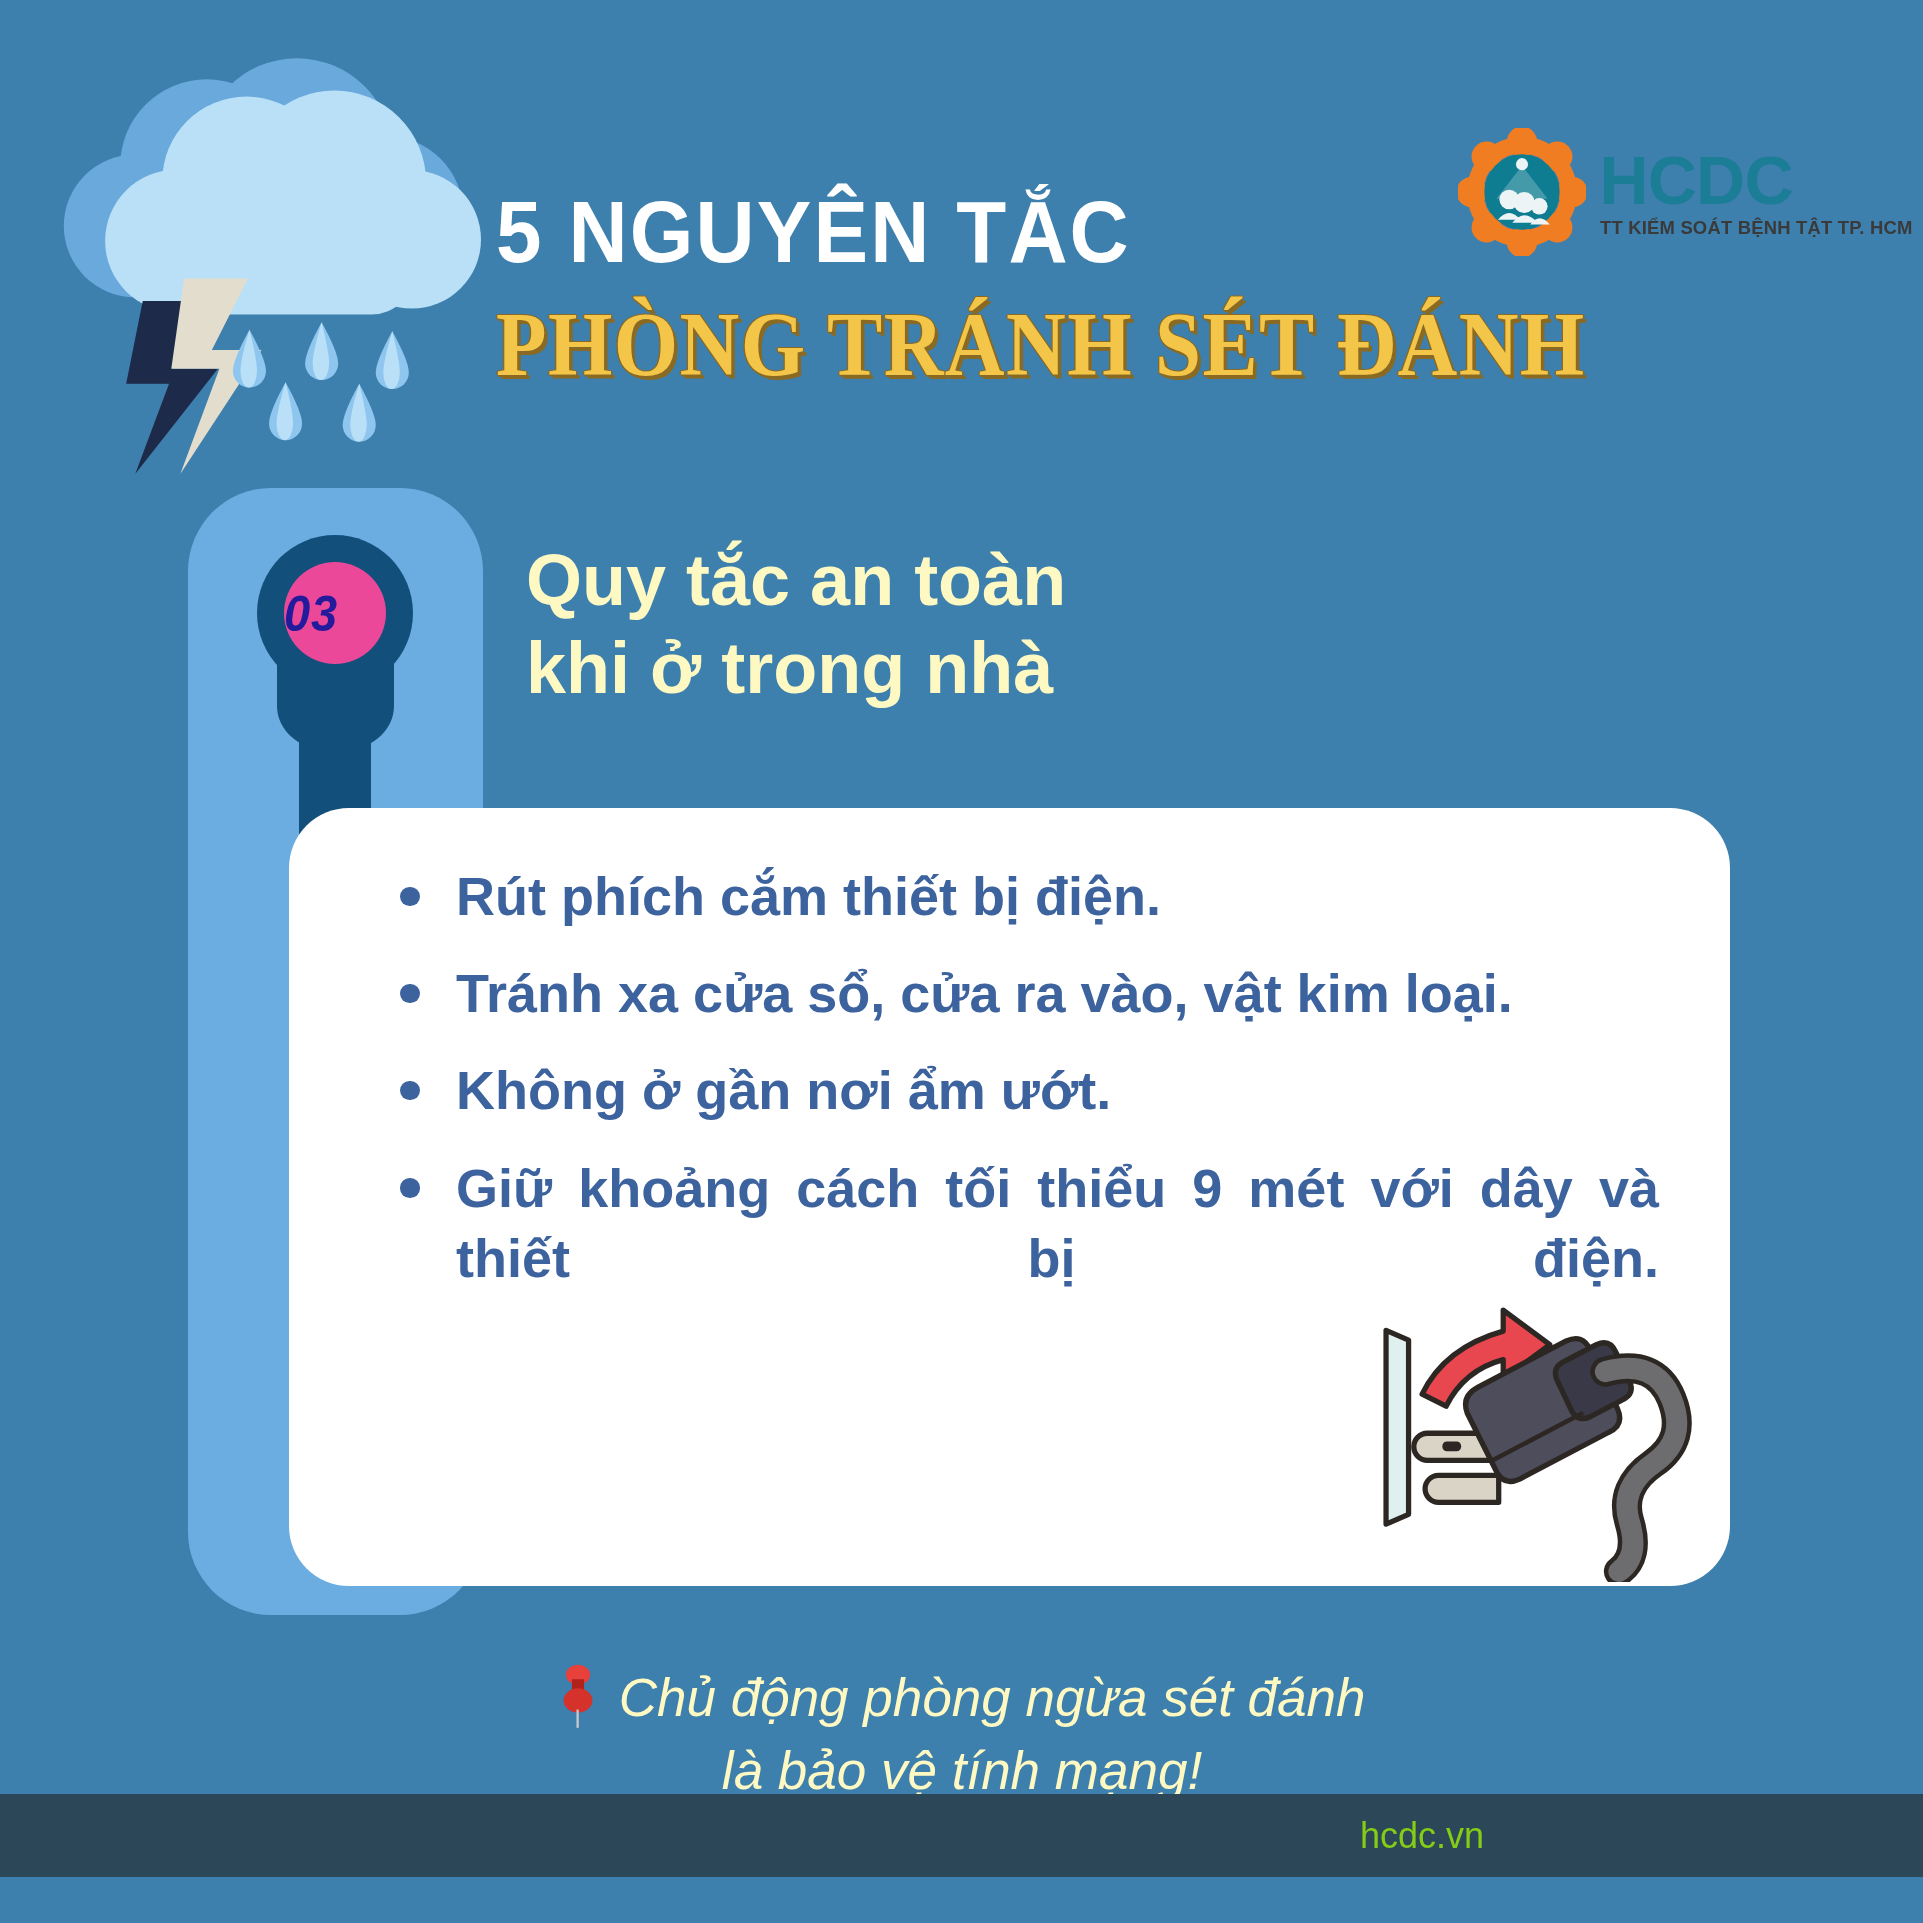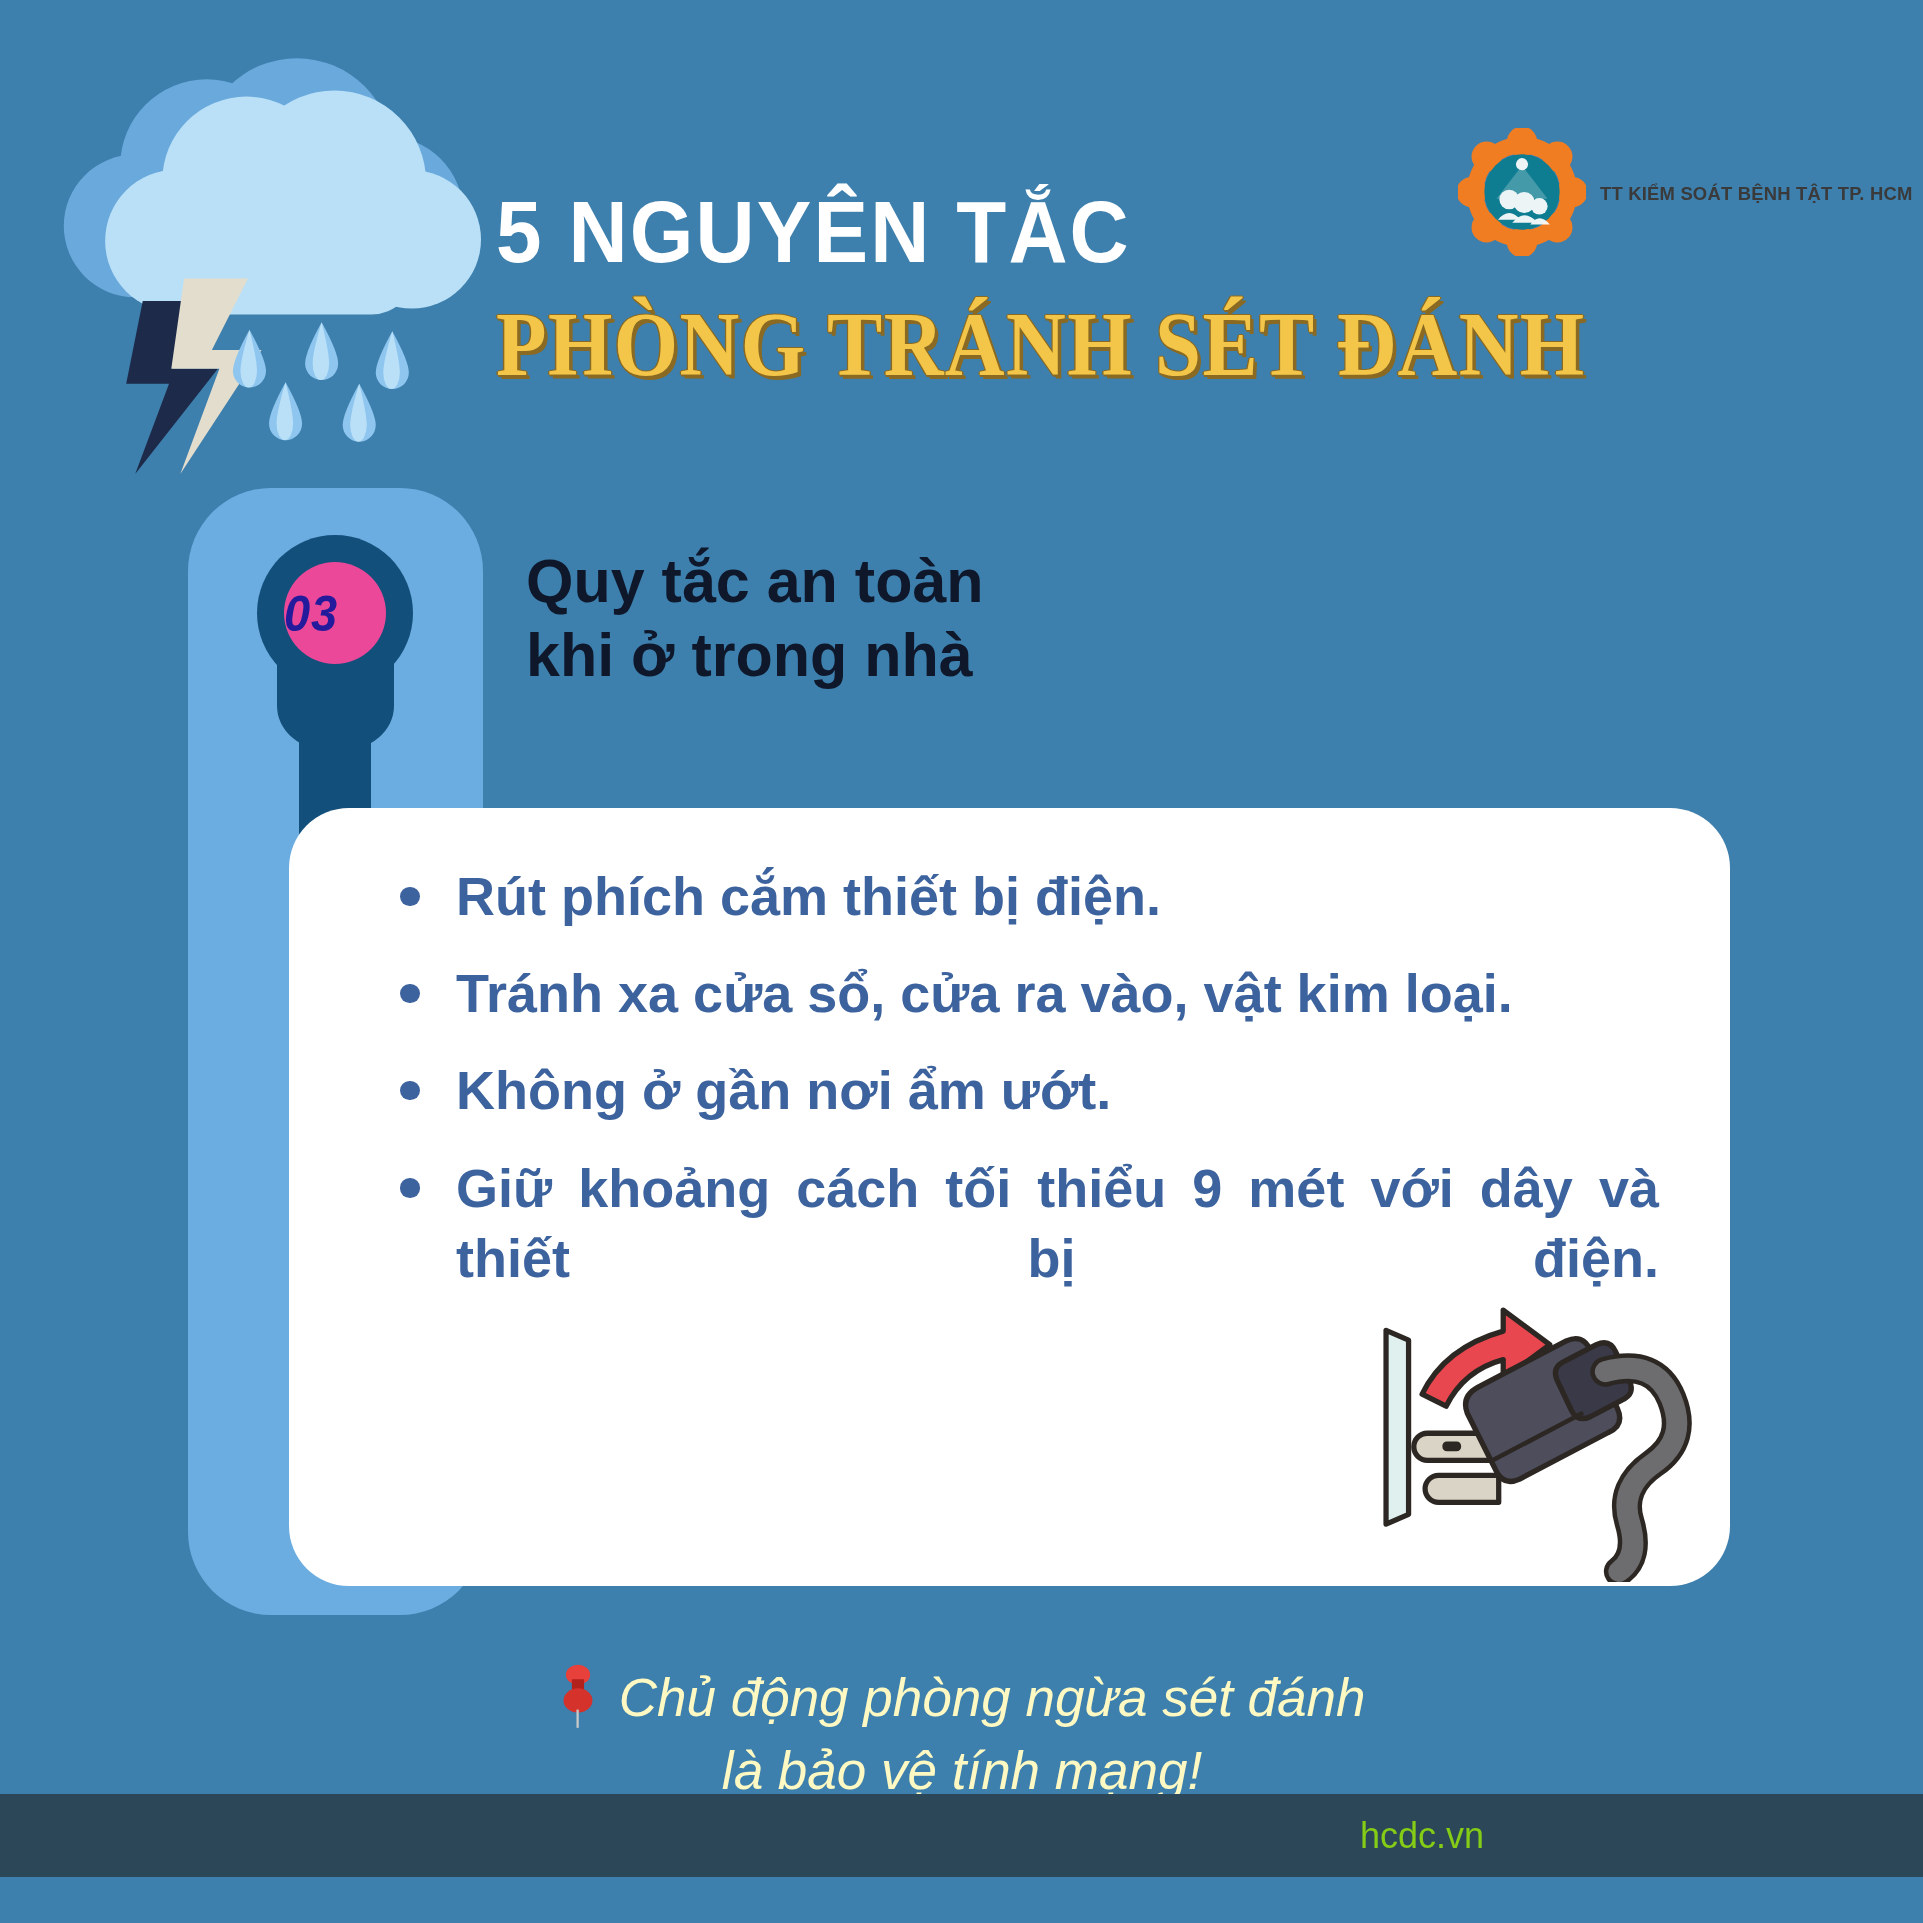--- a/index.html
+++ b/index.html
@@ -108,24 +108,23 @@
   }
   .pin-number{
     font-size:47px;font-weight:bold;color:#241a9c;
     letter-spacing:0.8px;font-family:"Liberation Sans", sans-serif;
     transform:scaleY(1.06);
   }
 
   
   .section-heading{
     position:absolute;left:526px;top:537px;width:1127px;
-    font-size:61px;font-weight:bold;color:#0f172a;
+    font-size:72px;font-weight:bold;color:#fef9c3;
     line-height:1.22;
     font-family:"Liberation Sans", sans-serif;
-    margin-top:7px;
   }
   .section-heading .hl{display:block;white-space:nowrap;}
 
   
   .card{
     position:absolute;left:289px;top:808px;
     width:1441px;height:778px;
     background:#ffffff;
     border-radius:60px;
   }
@@ -257,20 +256,21 @@
           <circle cx="68" cy="95" r="13"></circle>
           <circle cx="88" cy="99" r="14"></circle>
           <circle cx="108" cy="104" r="11"></circle>
           <path d="M53 122 q15 -18 30 0 z"></path>
           <path d="M72 126 q16 -20 34 0 z"></path>
           <path d="M96 128 q12 -16 26 0 z"></path>
         </g>
       </svg>
     </div>
     <div class="logo-text">
+      <div class="logo-title">HCDC</div>
       <div class="logo-sub">TT KIỂM SOÁT BỆNH TẬT TP. HCM</div>
     </div>
   </div>
 
   <div class="rail"></div>
   <div class="pin-stem"></div>
   <div class="pin-flare"></div>
   <div class="pin-head"></div>
   <div class="pin-circle">
     <span class="pin-number">03</span>

